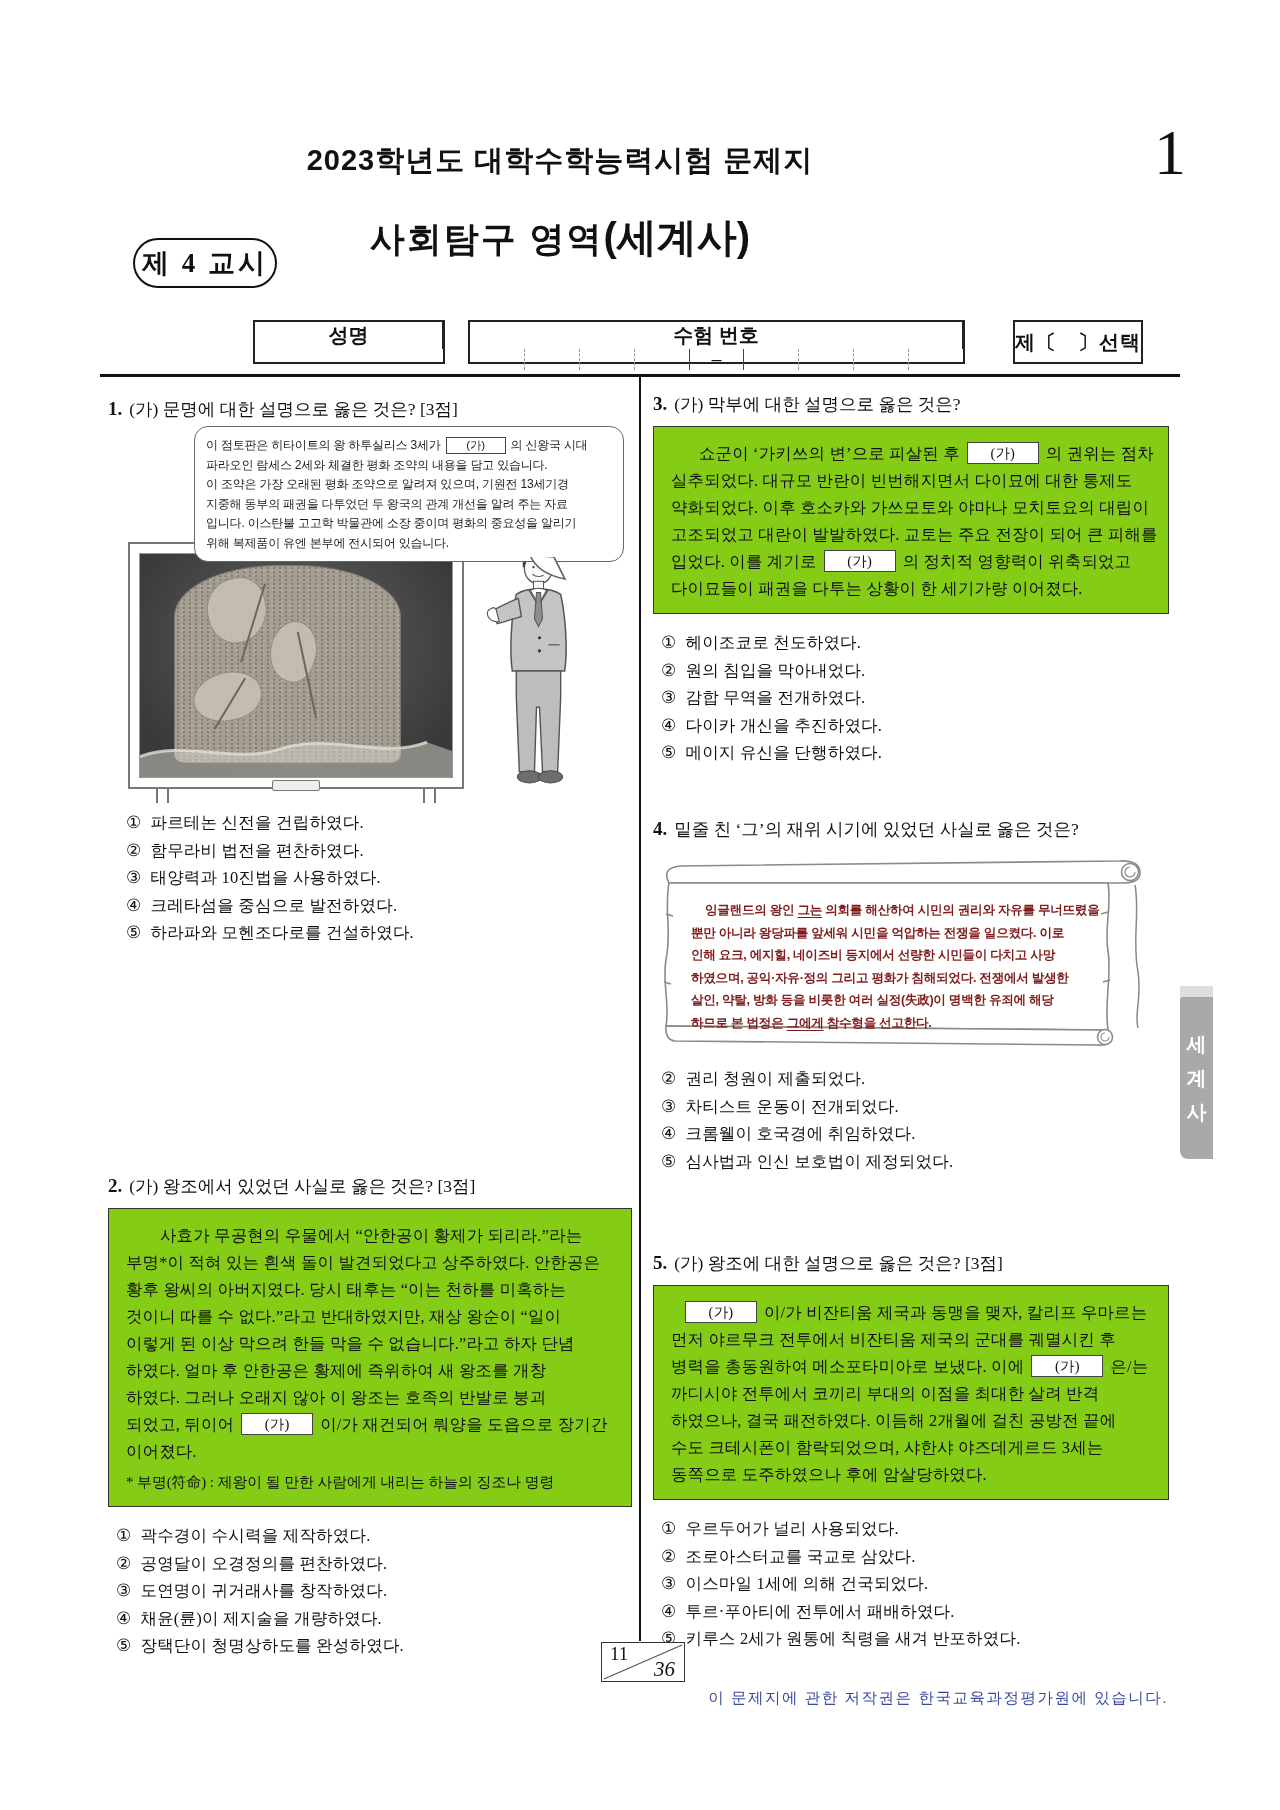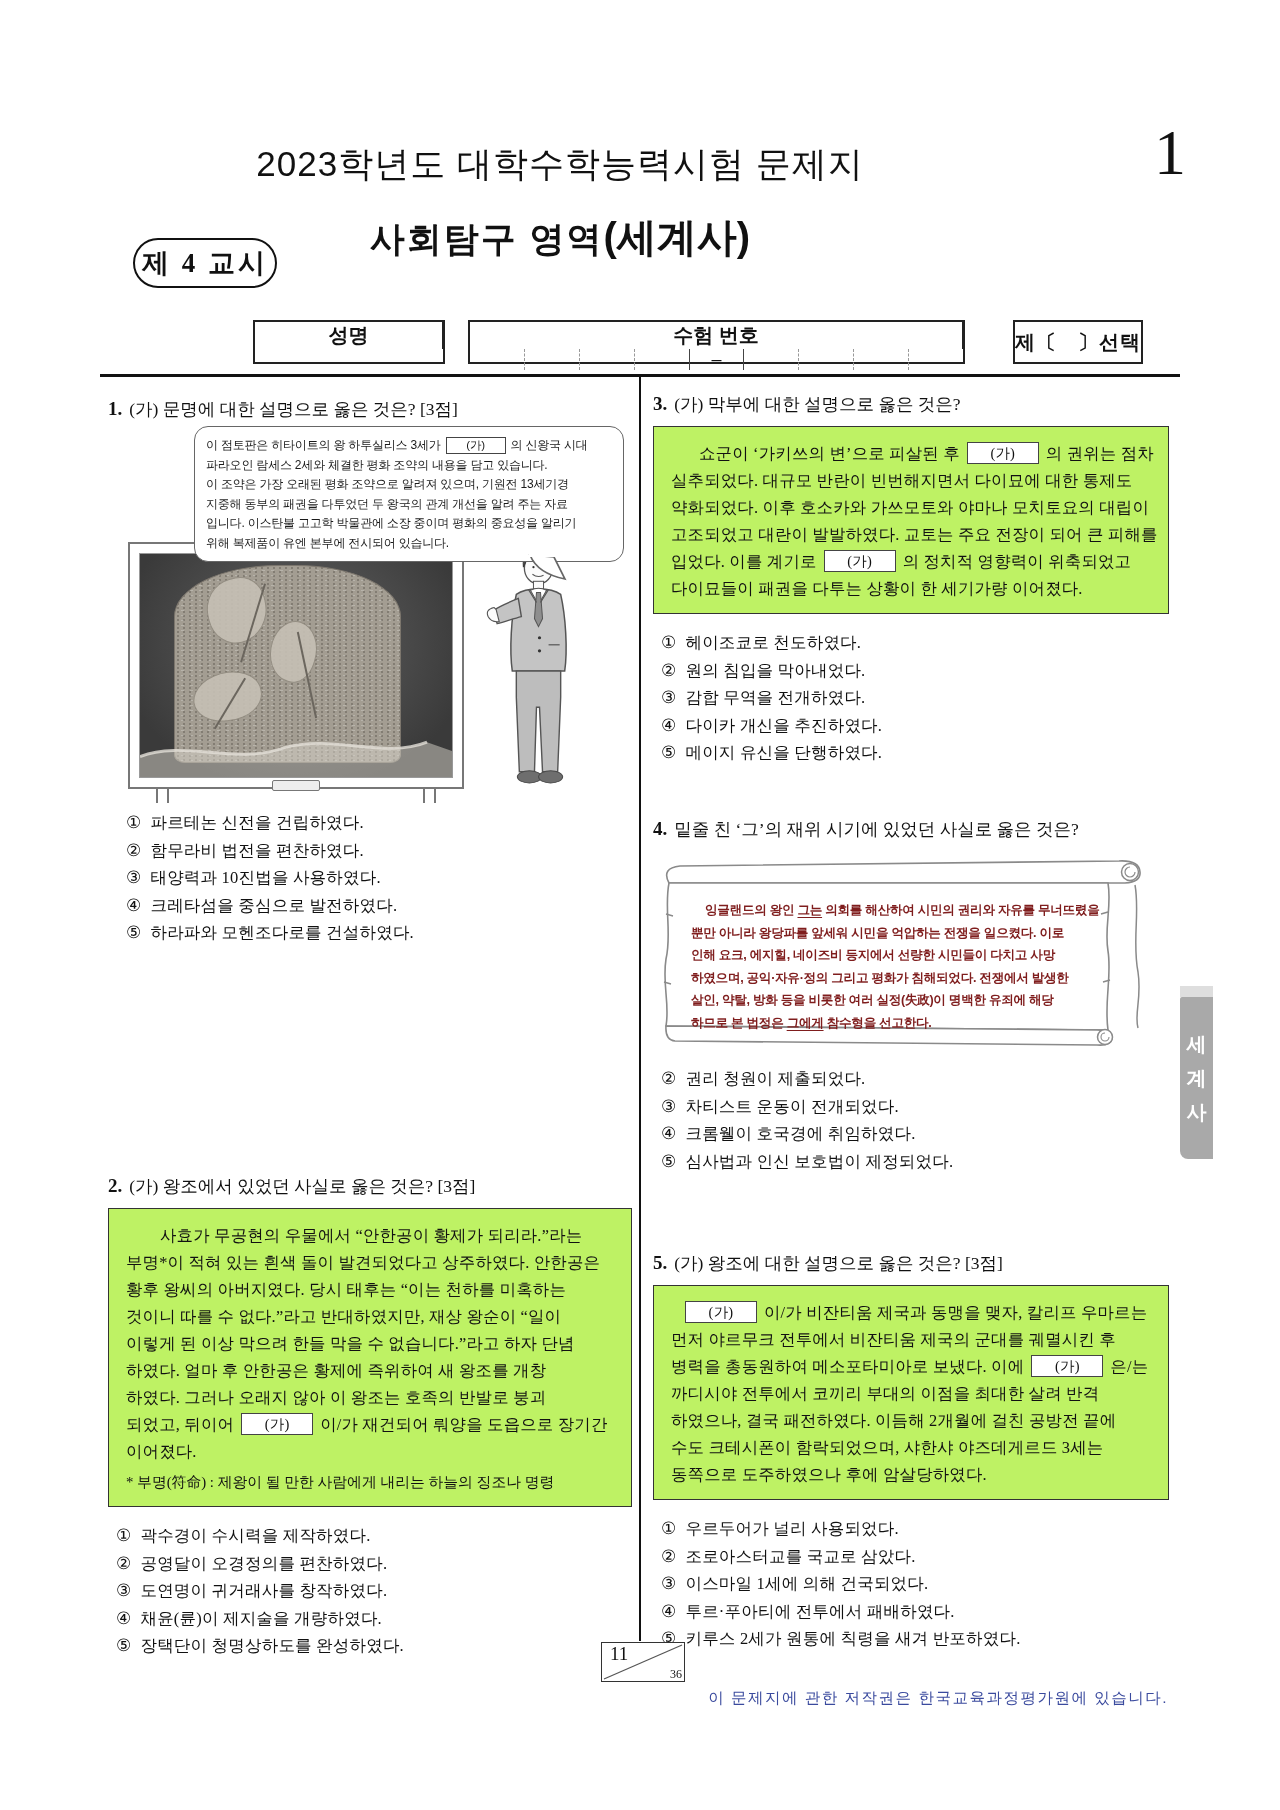--- a/index.html
+++ b/index.html
@@ -1,21 +1,21 @@
 <!DOCTYPE html>
 <html><head>
 <meta charset="utf-8">
 <style>
   html,body{margin:0;padding:0;background:#fff;}
   .page{position:relative;width:1280px;height:1810px;background:#fff;overflow:hidden;
         font-family:"Liberation Serif","DejaVu Serif",serif;color:#111;}
 
   
   .exam-title{position:absolute;top:141px;left:0;width:1120px;text-align:center;
-    font-family:"Liberation Sans","DejaVu Sans",sans-serif;font-size:35px;font-weight:400;letter-spacing:1px;}
+    font-family:"Liberation Sans","DejaVu Sans",sans-serif;font-size:29px;font-weight:700;letter-spacing:1px;}
   .big-one{position:absolute;top:116px;left:1138px;width:64px;text-align:center;
     font-size:64px;font-weight:400;}
   .period-pill{position:absolute;top:238px;left:133px;width:140px;height:46px;border:2px solid #111;
     border-radius:26px;display:flex;align-items:center;justify-content:center;
     font-size:27px;font-weight:700;letter-spacing:3px;}
   .subject-title{position:absolute;top:210px;left:0;width:1120px;text-align:center;white-space:nowrap;
     font-family:"Liberation Sans","DejaVu Sans",sans-serif;}
   .subj-main{font-size:35px;font-weight:800;letter-spacing:2px;}
   .subj-sub{font-size:40px;font-weight:700;text-align:right;}
 
@@ -33,21 +33,21 @@
   .cell.solid{border-left:1.5px solid #444;}
 
   
   .rule-h{position:absolute;left:100px;top:374px;width:1080px;height:3px;background:#111;}
   .rule-v{position:absolute;left:639px;top:377px;width:2px;height:1264px;background:#111;}
 
   
   .question{position:absolute;box-sizing:border-box;}
   .q-head{white-space:nowrap;font-size:17.5px;line-height:26px;}
   .q-num{font-weight:700;font-size:19px;margin-right:7px;}
-  .stim-box{border:1.6px solid #333;padding:13px 17px 11px;margin-top:9px;background:#bef264;}
+  .stim-box{border:1.6px solid #333;padding:13px 17px 11px;margin-top:9px;background:#84cc16;}
   .bline{white-space:nowrap;font-size:16.4px;line-height:27px;letter-spacing:0.2px;}
   .ind34{padding-left:34px;} .ind28{padding-left:28px;} .ind14{padding-left:14px;}
   .footnote{white-space:nowrap;font-size:14.8px;line-height:26px;margin-top:4px;}
   .gap{display:inline-block;min-width:62px;padding:0 4px;border:1.5px solid #444;text-align:center;
     font-size:14.5px;line-height:20px;margin:0 7px;vertical-align:1px;background:#fff;}
   .gap.sm{min-width:50px;font-size:11.5px;line-height:15px;margin:0 5px;vertical-align:0;}
   .choices{margin:15px 0 0 8px;}
   .choice{white-space:nowrap;font-size:16.5px;line-height:27.5px;letter-spacing:0.2px;}
   .choice .marker{margin-right:9px;font-size:17px;}
   .u{text-decoration:underline;text-underline-offset:3px;}
@@ -92,21 +92,21 @@
   .sline{white-space:nowrap;font-size:12.6px;font-weight:600;line-height:22.6px;letter-spacing:-0.3px;color:#7f1d1d;}
 
   
   .side-strip{position:absolute;left:1180px;top:986px;width:33px;height:11px;background:#dedede;}
   .side-tab{position:absolute;left:1180px;top:997px;width:33px;height:162px;background:#a9a9a9;
     border-radius:2px 0 0 8px;display:flex;flex-direction:column;align-items:center;justify-content:center;
     gap:7px;color:#fff;font-family:"Liberation Sans","DejaVu Sans",sans-serif;font-size:20px;font-weight:700;}
   .page-box{position:absolute;left:601px;top:1642px;width:82px;height:38px;border:1.6px solid #333;background:#fff;}
   .page-box svg{position:absolute;left:0;top:0;}
   .pnum-cur{position:absolute;left:8px;top:0px;font-size:19px;}
-  .pnum-tot{position:absolute;right:2px;bottom:-1px;font-size:12px;}
+  .pnum-tot{position:absolute;right:9px;bottom:-1px;font-size:21px;font-style:italic;}
   .footer{position:absolute;top:1688px;left:300px;width:868px;text-align:right;
     font-family:"Liberation Sans","DejaVu Sans",sans-serif;font-size:15.5px;color:#3a4a9e;letter-spacing:1.5px;}
 </style>
 </head>
 <body>
 
 <div class="page">
 
   <div class="exam-title">2023학년도 대학수학능력시험 문제지</div>
   <div class="big-one">1</div>

